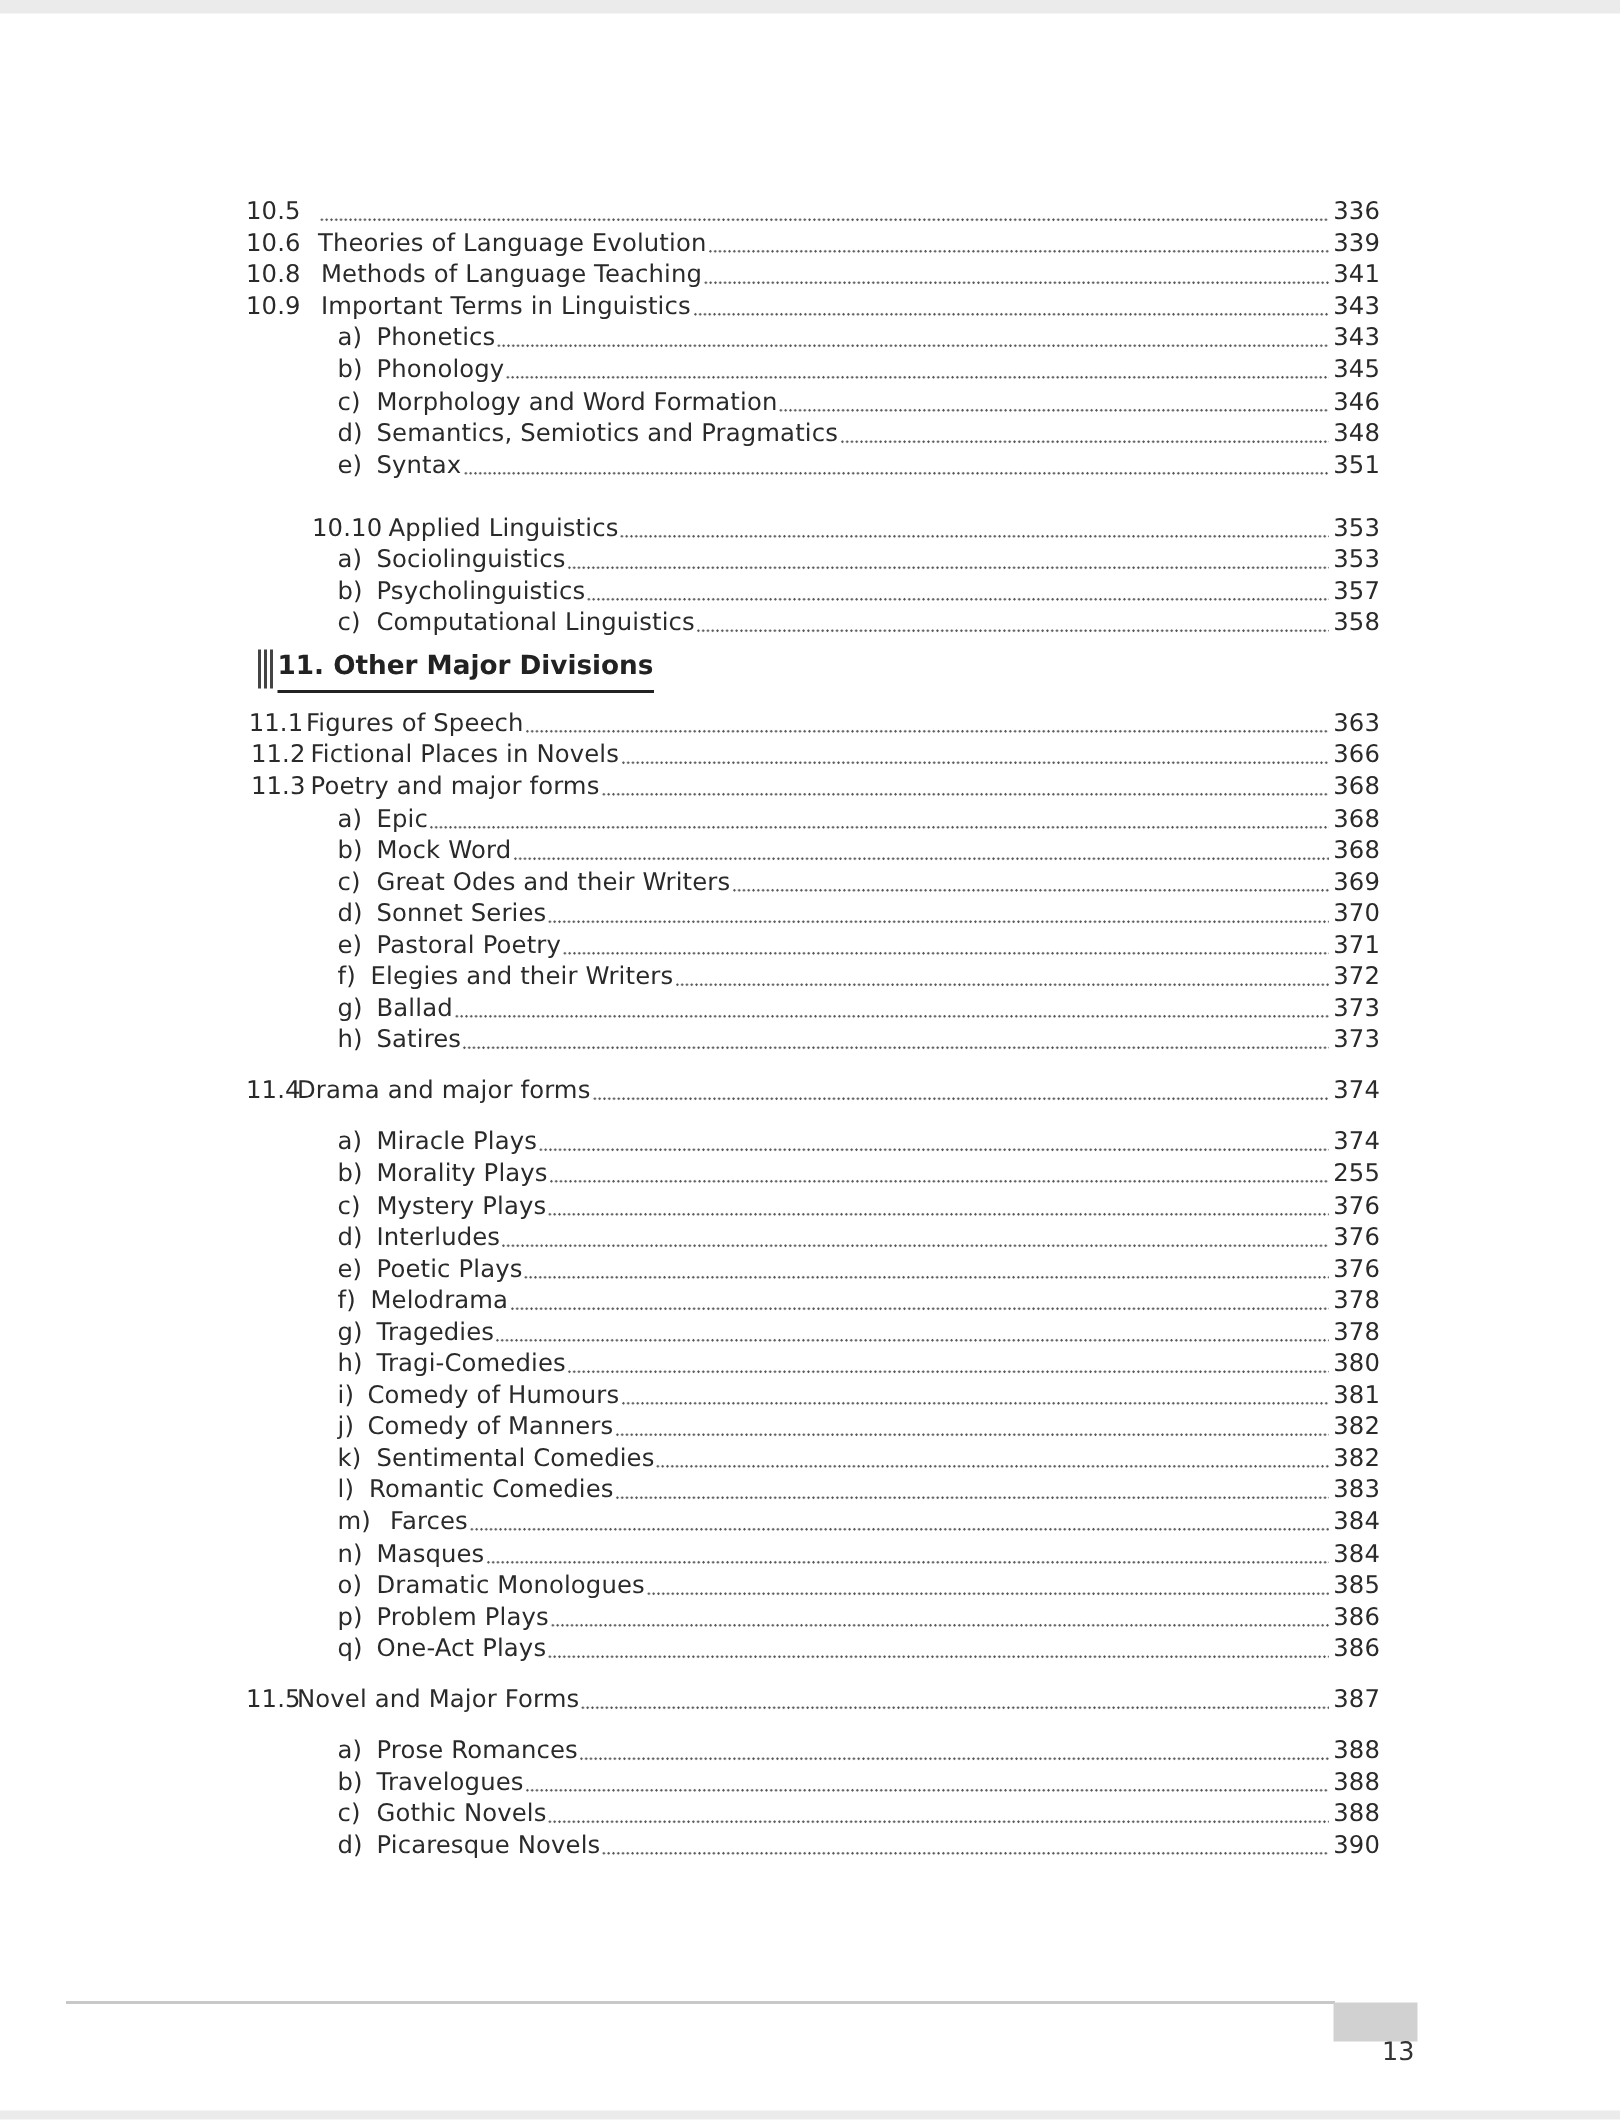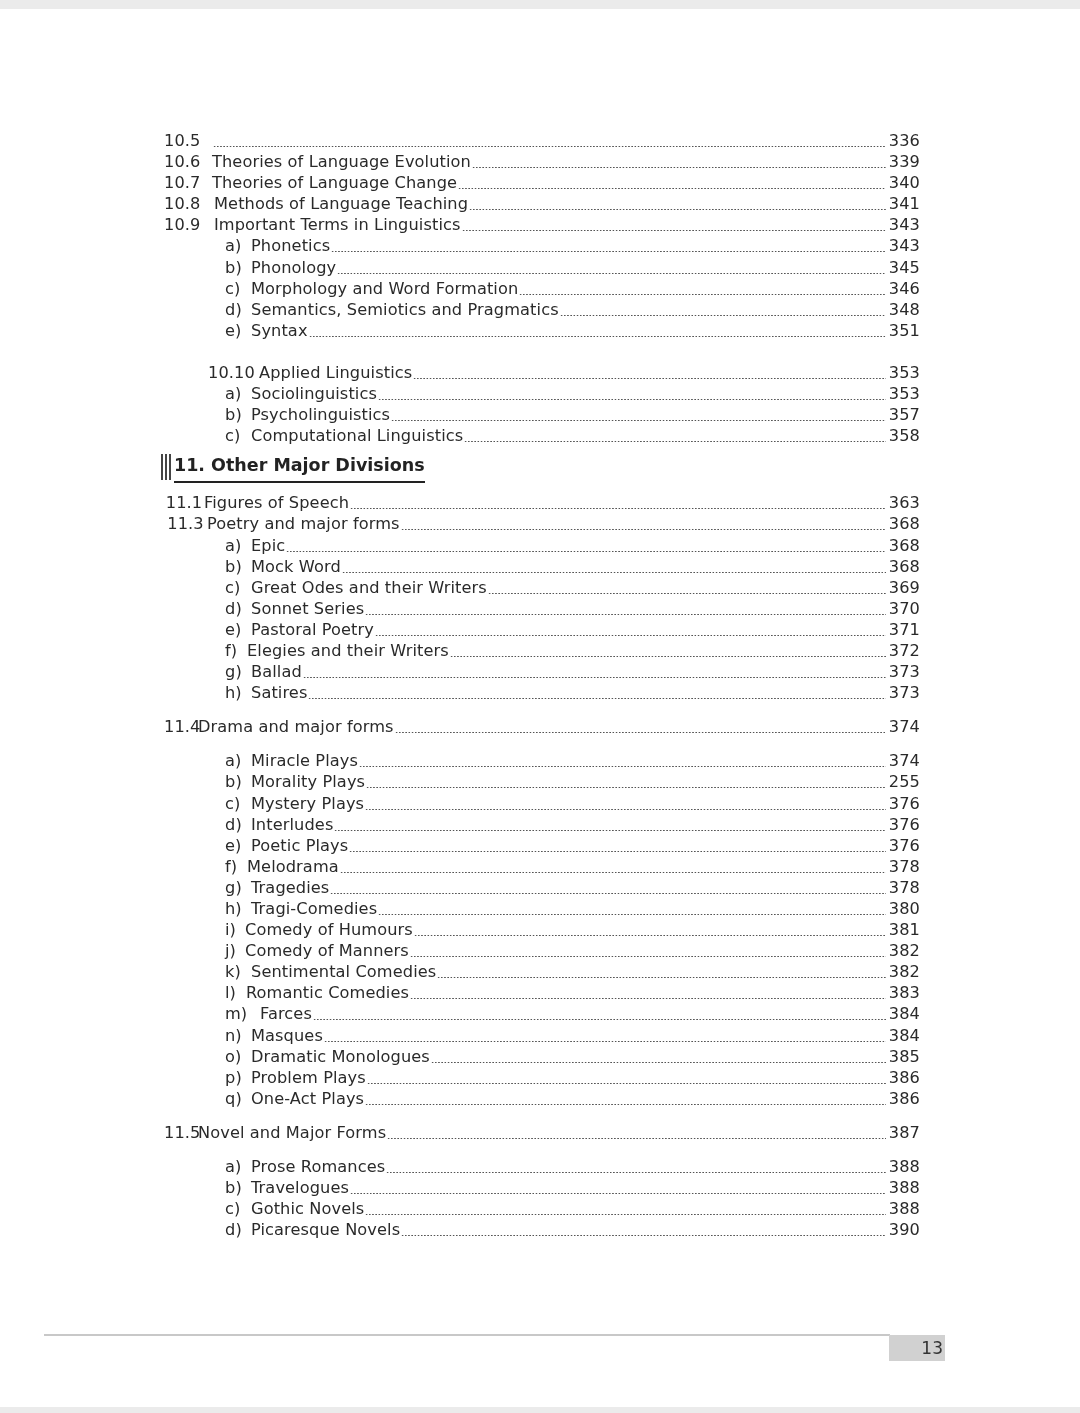--- a/index.html
+++ b/index.html
@@ -25,56 +25,50 @@
   .row .dots {
     flex: 1 1 auto; overflow: hidden; margin: 0 1px; height: 14px;
     background-image: radial-gradient(circle, #555 0.7px, transparent 0.9px);
     background-size: 3.2px 3px; background-position: 0 11px; background-repeat: repeat-x;
     align-self: flex-start; margin-top: 4px;
   }
   .row .page { flex: 0 0 33px; text-align: right; }
   .gap-sm { height: 21px; }
   .heading {
     position: relative; height: 38px; margin-top: 2px; margin-bottom: 6px;
-    display: flex; align-items: center;
+    display: flex; align-items: center; margin-left: 11px;
   }
   .heading .bars { display: flex; gap: 2px; height: 26px; margin-left: -3px; margin-right: 3px; }
   .heading .bars span { display: block; width: 2px; height: 26px; background: #444; }
   .heading .htext { font-weight: bold; font-size: 17.5px; color: #222; position: relative; padding-bottom: 4px; }
   .footer-line { position: absolute; left: 44px; top: 1334px; width: 846px; height: 2px; background: #c8c8c8; }
   .page-badge {
     position: absolute; left: 889px; top: 1335px; width: 56px; height: 26px; background: #d1d1d1;
     font-size: 17px; color: #333; text-align: right; line-height: 26px; padding-right: 0; box-sizing: border-box;
   }
-  .page-badge span { display: inline-block; padding-right: 2px; }
+  .page-badge span { display: inline-block; padding-right: 2px; margin-top: 20px; }
 </style>
 </head>
 <body>
 
 <div class="top-band"></div>
 
 <div class="toc">
 
   <div>
     <div class="row lvl1">
         <span class="num">10.5</span>
         <span class="dots"></span>
         <span class="page">336</span>
       </div>
     <div class="row lvl1">
         <span class="num">10.6</span>
         <span class="title">Theories of Language Evolution</span>
         <span class="dots"></span>
         <span class="page">339</span>
-      </div>
-    <div class="row lvl1">
-        <span class="num">10.7</span>
-        <span class="title">Theories of Language Change</span>
-        <span class="dots"></span>
-        <span class="page">340</span>
       </div>
     <div class="row lvl1w">
         <span class="num">10.8</span>
         <span class="title">Methods of Language Teaching</span>
         <span class="dots"></span>
         <span class="page">341</span>
       </div>
     <div class="row lvl1w">
         <span class="num">10.9</span>
         <span class="title">Important Terms in Linguistics</span>
@@ -153,20 +147,26 @@
       <div style="position:absolute;left:0;right:0;bottom:-4px;height:2px;background:#222;"></div>
     </div>
   </div>
 
   <div>
     <div class="row lvl1s">
         <span class="num">11.1</span>
         <span class="title">Figures of Speech</span>
         <span class="dots"></span>
         <span class="page">363</span>
+      </div>
+    <div class="row lvl1s">
+        <span class="num" style="width:43px">11.2</span>
+        <span class="title">Fictional Places in Novels</span>
+        <span class="dots"></span>
+        <span class="page">366</span>
       </div>
     <div class="row lvl1s">
         <span class="num" style="width:43px">11.3</span>
         <span class="title">Poetry and major forms</span>
         <span class="dots"></span>
         <span class="page">368</span>
       </div>
     <div class="row sub">
         <span class="num">a)</span>
         <span class="title">Epic</span>

